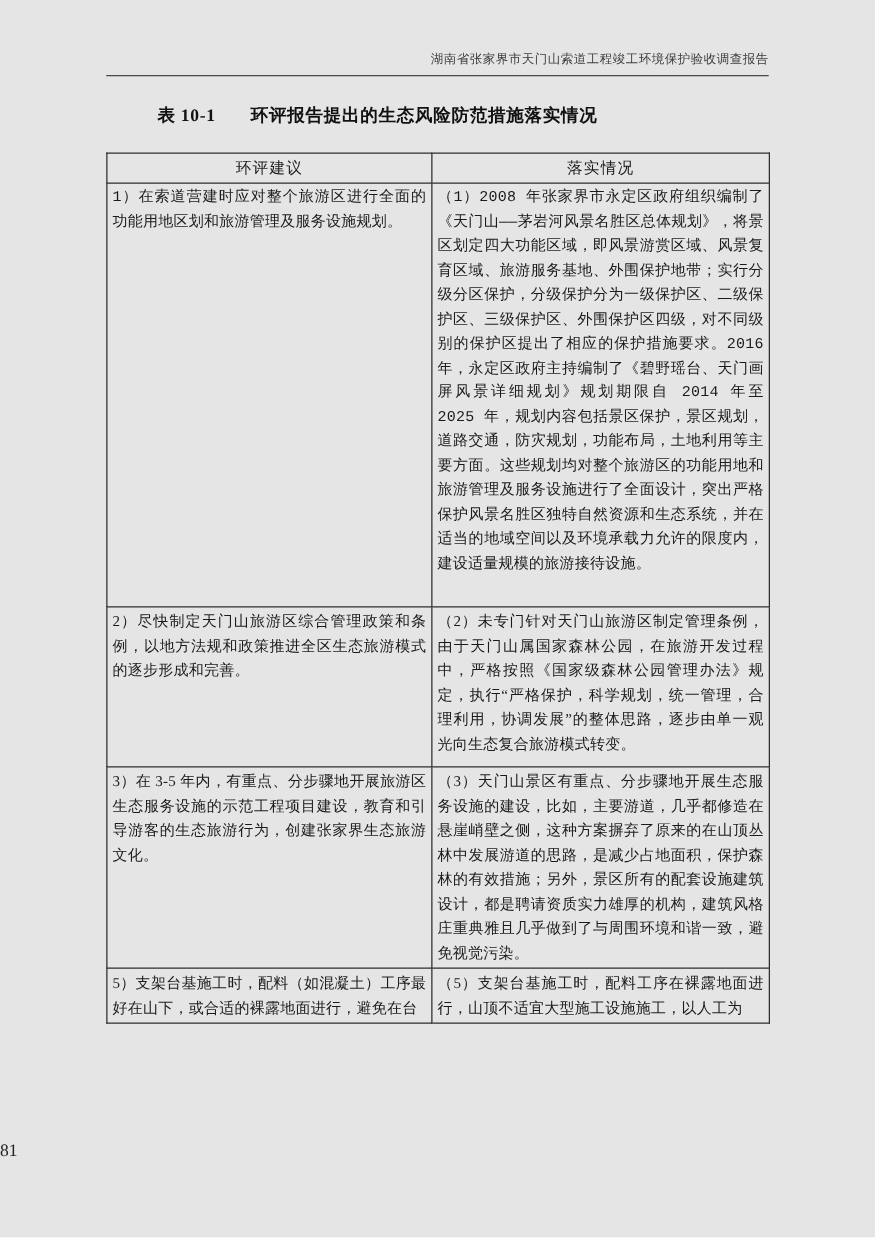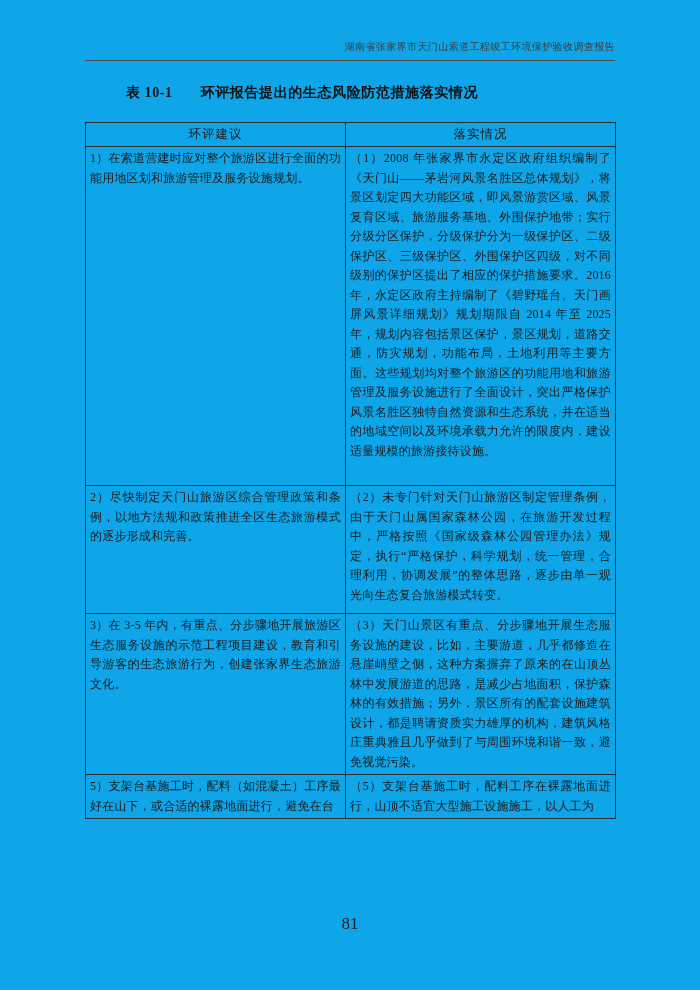--- a/index.html
+++ b/index.html
@@ -4,21 +4,21 @@
 <style>
   html, body {
     margin: 0;
     padding: 0;
     background: #ffffff;
   }
   .page {
     position: relative;
     width: 700px;
     height: 990px;
-    background: #0ea5e9;
+    background: #e5e5e5;
     overflow: hidden;
     font-family: "Liberation Serif", "DejaVu Serif", serif;
     color: #1b1b1b;
   }
   .running-header {
     position: absolute;
     left: 85px;
     top: 40px;
     width: 530px;
     text-align: right;
@@ -68,32 +68,32 @@
     height: 21px;
     padding: 1px 0;
   }
   table.report-table td {
     vertical-align: top;
     padding: 2px 4px;
     line-height: 19.5px;
     letter-spacing: 0.2px;
     text-align: justify;
   }
-  tr.r1 { height: 339px; }
+  tr.r1 { height: 339px; font-family: Liberation Mono, monospace; }
   tr.r2 { height: 128px; }
   tr.r3 { height: 160px; }
   tr.r4 { height: 100px; }
   tr.r5 { height: 40px; }
   .page-number {
     position: absolute;
     left: 0;
     top: 914px;
     width: 700px;
-    text-align: center;
-    font-size: 17px;
+    text-align: left;
+    font-size: 14px;
     color: #222;
   }
 </style>
 </head>
 <body>
 
 <div class="page">
 
   <div class="running-header">
     <span>湖南省张家界市天门山索道工程竣工环境保护验收调查报告</span>

